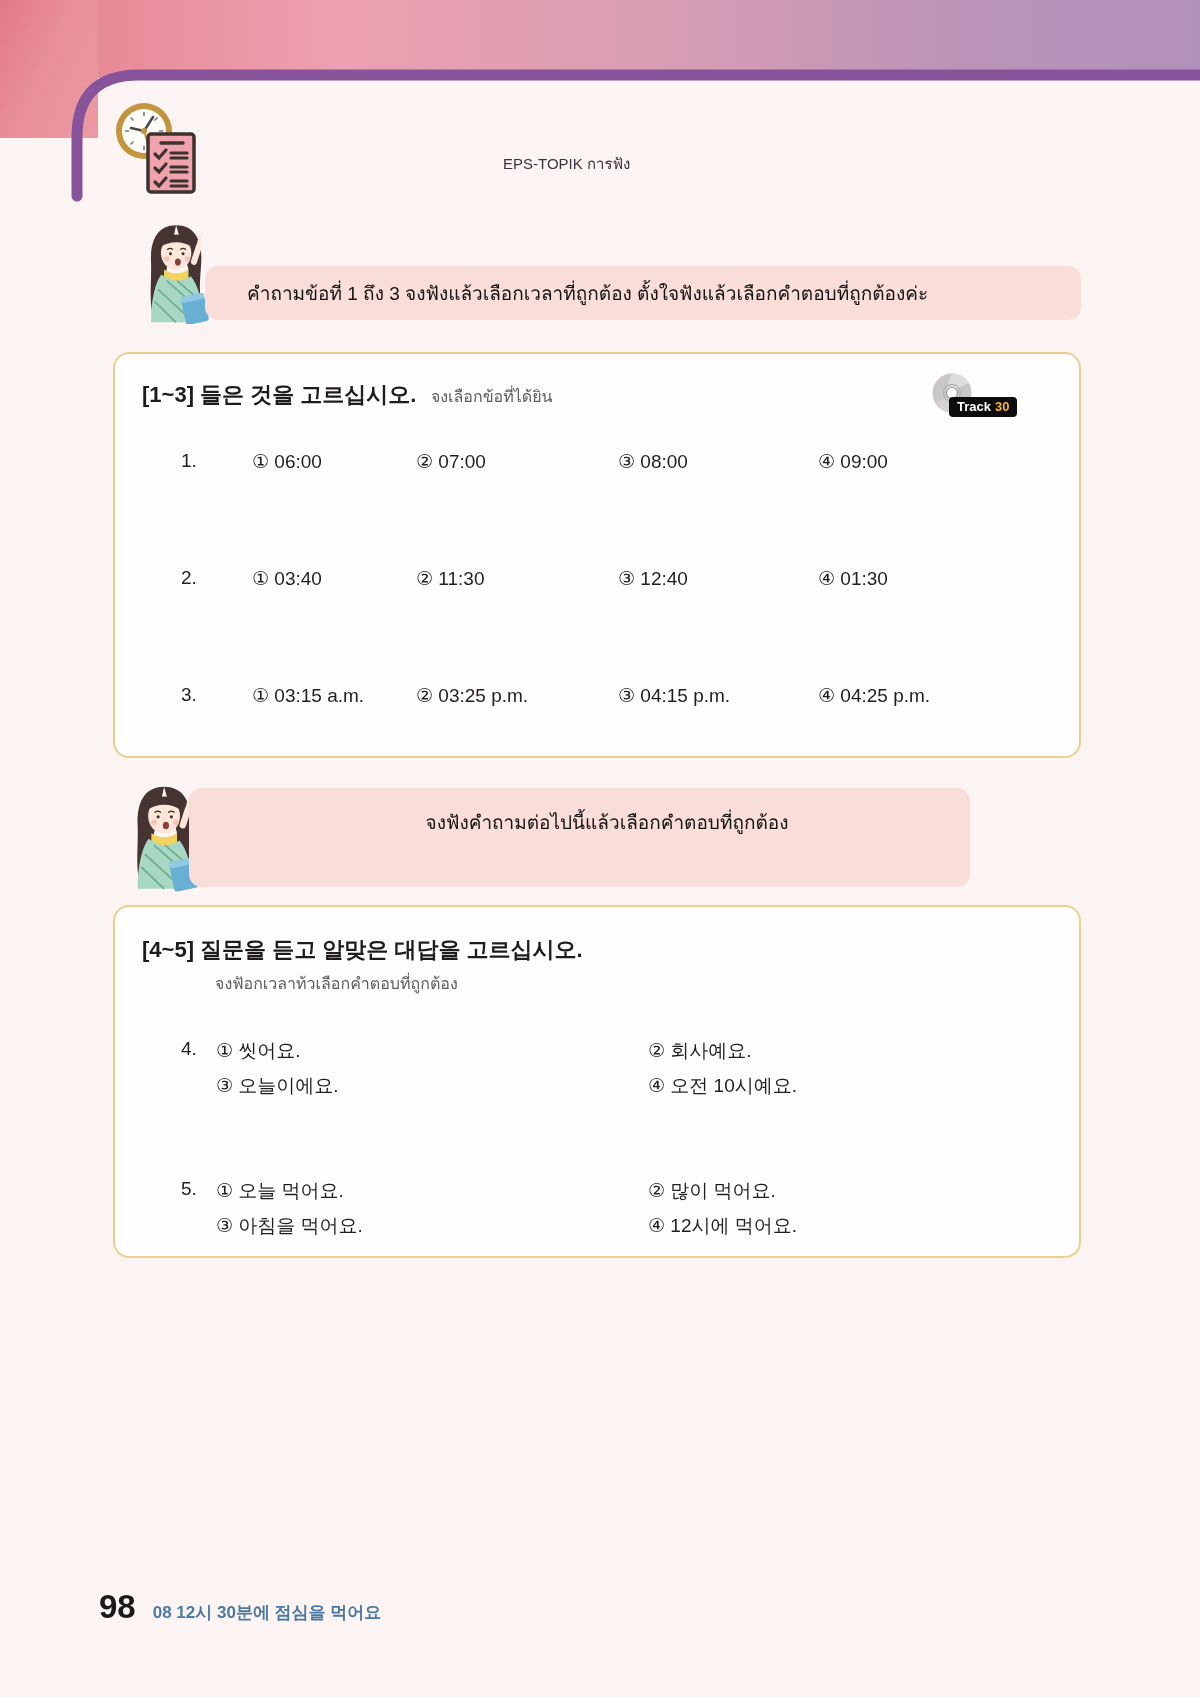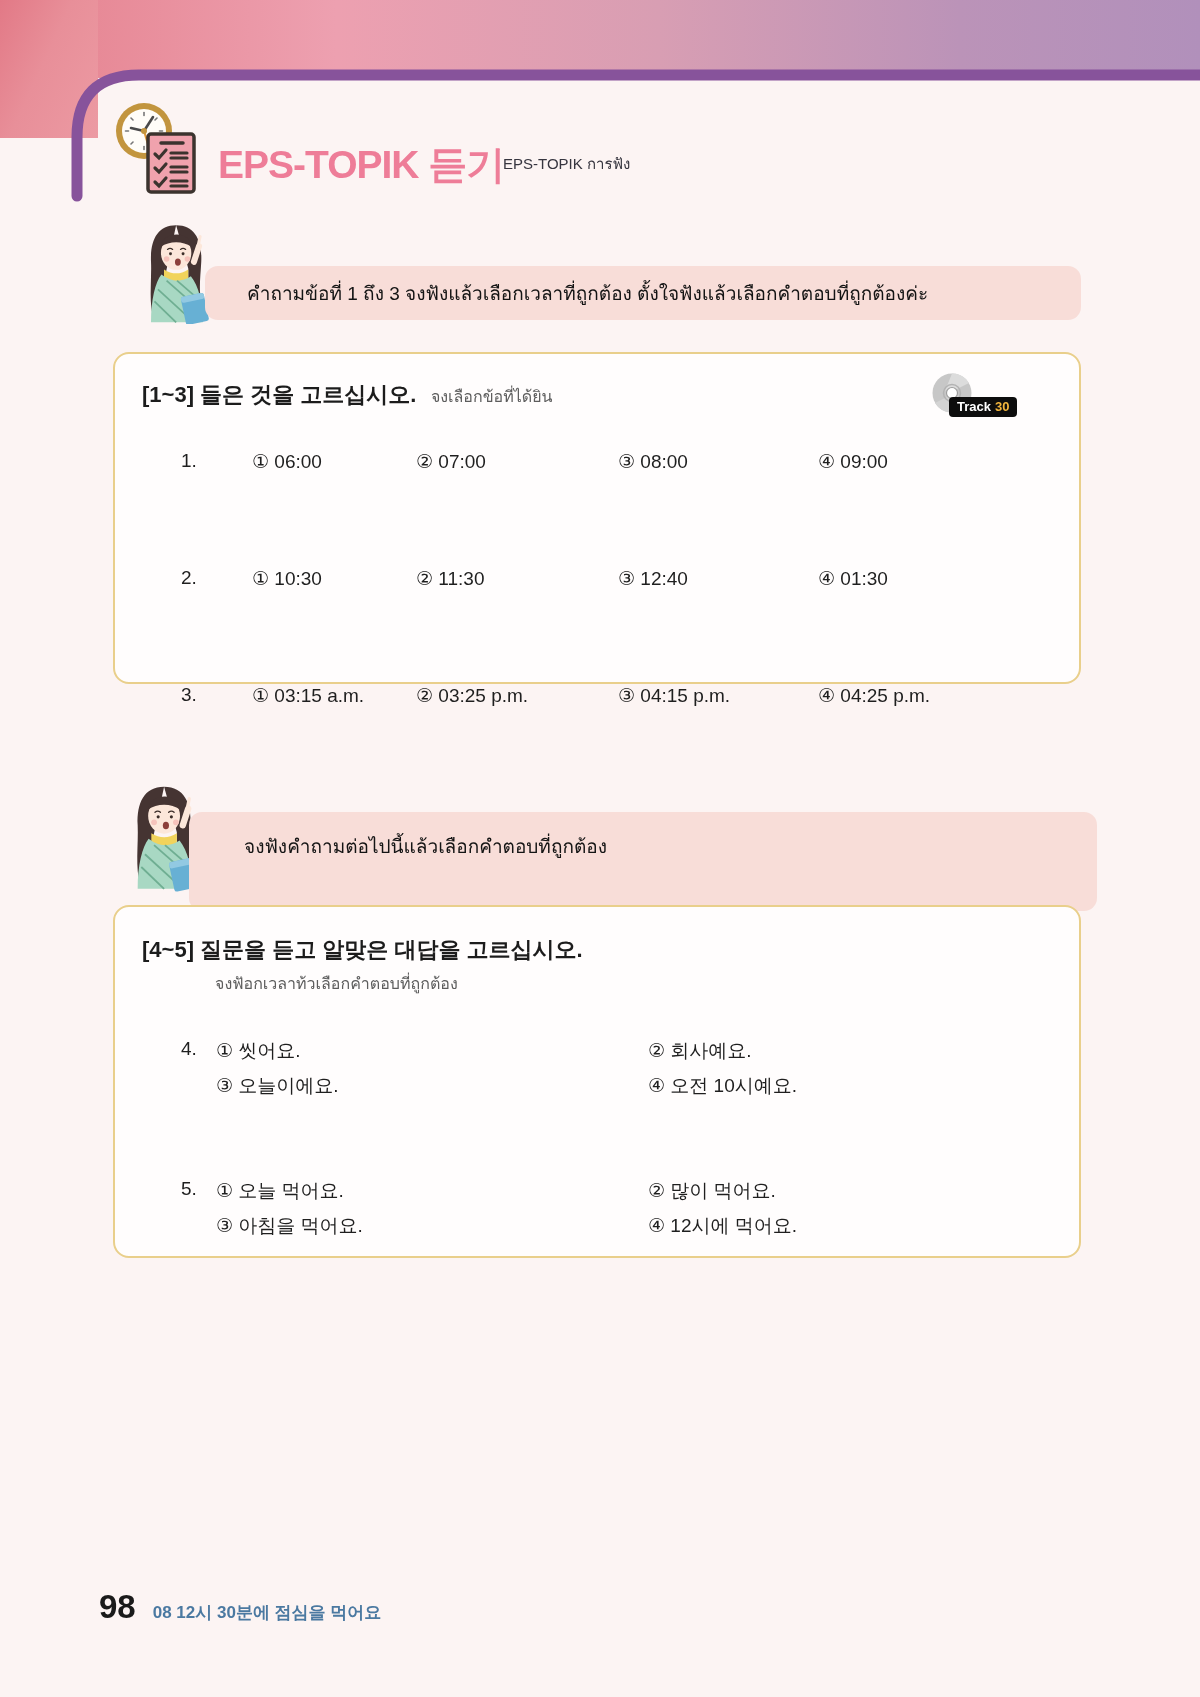--- a/index.html
+++ b/index.html
@@ -28,29 +28,29 @@
     position:absolute;left:503px;top:152px;
     font-size:15px;color:#36353f;letter-spacing:0;
   }
   
   .banner{
     position:absolute;background:#f8ddd8;border-radius:13px;color:#141414;
     font-weight:normal;font-size:19px;line-height:27px;
   }
   .banner1{left:205px;top:266px;width:876px;height:54px;padding:0;display:flex;align-items:center;}
   .banner1 span{padding-left:42px;}
-  .banner2{left:189px;top:812px;width:908px;height:99px;}
+  .banner2{left:189px;top:788px;width:781px;height:99px;text-align:center;}
   .banner2 .b2in{padding:21px 0 0 55px;}
   .character{position:absolute;}
   
   .qbox{
     position:absolute;left:113px;width:968px;background:#fffdfd;
     border:2px solid #e9cf8b;border-radius:16px;box-sizing:border-box;
   }
-  .box1{top:352px;height:332px;}
+  .box1{top:352px;height:406px;}
   .box2{top:905px;height:353px;}
   .qbox-title-ko{font-size:22px;font-weight:bold;color:#1c1c1c;}
   .qbox-title-th{font-size:16px;color:#5d5d5d;font-weight:normal;}
   .box1-head{position:absolute;left:27px;top:26px;white-space:nowrap;}
   .box1-head .qbox-title-th{margin-left:10px;}
   .box2-head-ko{position:absolute;left:27px;top:28px;}
   .box2-head-th{position:absolute;left:100px;top:64px;}
   .qrow{position:absolute;left:0;width:100%;font-size:19px;color:#1f1f1f;}
   .qrow span{position:absolute;white-space:nowrap;}
   .qnum{left:66px;}
@@ -111,21 +111,20 @@
         <line x1="26" y1="27" x2="42" y2="27"></line>
       <path d="M10 37 l4 4 l7 -8"></path>
         <line x1="26" y1="36" x2="42" y2="36"></line>
         <line x1="26" y1="41" x2="42" y2="41"></line>
       <path d="M10 51 l4 4 l7 -8"></path>
         <line x1="26" y1="50" x2="42" y2="50"></line>
         <line x1="26" y1="55" x2="42" y2="55"></line>
     </g>
   </svg>
 
-  <div class="page-title">EPS-TOPIK 듣기</div>
   <div class="page-subtitle">EPS-TOPIK การฟัง</div>
 
   <svg class="character" style="left:136px;top:220px;" width="82" height="104" viewBox="0 0 90 120">
     <path d="M44 6 C22 6 14 24 15 48 C16 70 12 95 18 114 L34 114 L31 66 Z" fill="#453432"></path>
     <path d="M44 6 C66 6 74 24 73 48 C72 66 70 80 73 94 L58 94 L58 56 Z" fill="#453432"></path>
     <rect x="64" y="26" width="7" height="26" rx="3.5" fill="#fce7da" transform="rotate(18 67 39)"></rect>
     <rect x="69" y="17" width="3.6" height="13" rx="1.8" fill="#fce7da" transform="rotate(12 70 23)"></rect>
     <ellipse cx="44" cy="38" rx="17.5" ry="19.5" fill="#fce7da"></ellipse>
     <path d="M26.5 31 C27 13 61 11 61.5 31 C52 24 36 24 26.5 31 Z" fill="#453432"></path>
     <path d="M34 34 q3 -2.6 6 0" stroke="#3a2d28" fill="none" stroke-width="1.4" stroke-linecap="round"></path>
@@ -170,21 +169,21 @@
 
     <div class="qrow r1">
       <span class="qnum">1.</span>
       <span class="c1">① 06:00</span>
       <span class="c2">② 07:00</span>
       <span class="c3">③ 08:00</span>
       <span class="c4">④ 09:00</span>
     </div>
     <div class="qrow r2">
       <span class="qnum">2.</span>
-      <span class="c1">① 10:30</span>
+      <span class="c1">① 03:40</span>
       <span class="c2">② 11:30</span>
       <span class="c3">③ 12:40</span>
       <span class="c4">④ 01:30</span>
     </div>
     <div class="qrow r3">
       <span class="qnum">3.</span>
       <span class="c1">① 03:15 a.m.</span>
       <span class="c2">② 03:25 p.m.</span>
       <span class="c3">③ 04:15 p.m.</span>
       <span class="c4">④ 04:25 p.m.</span>

